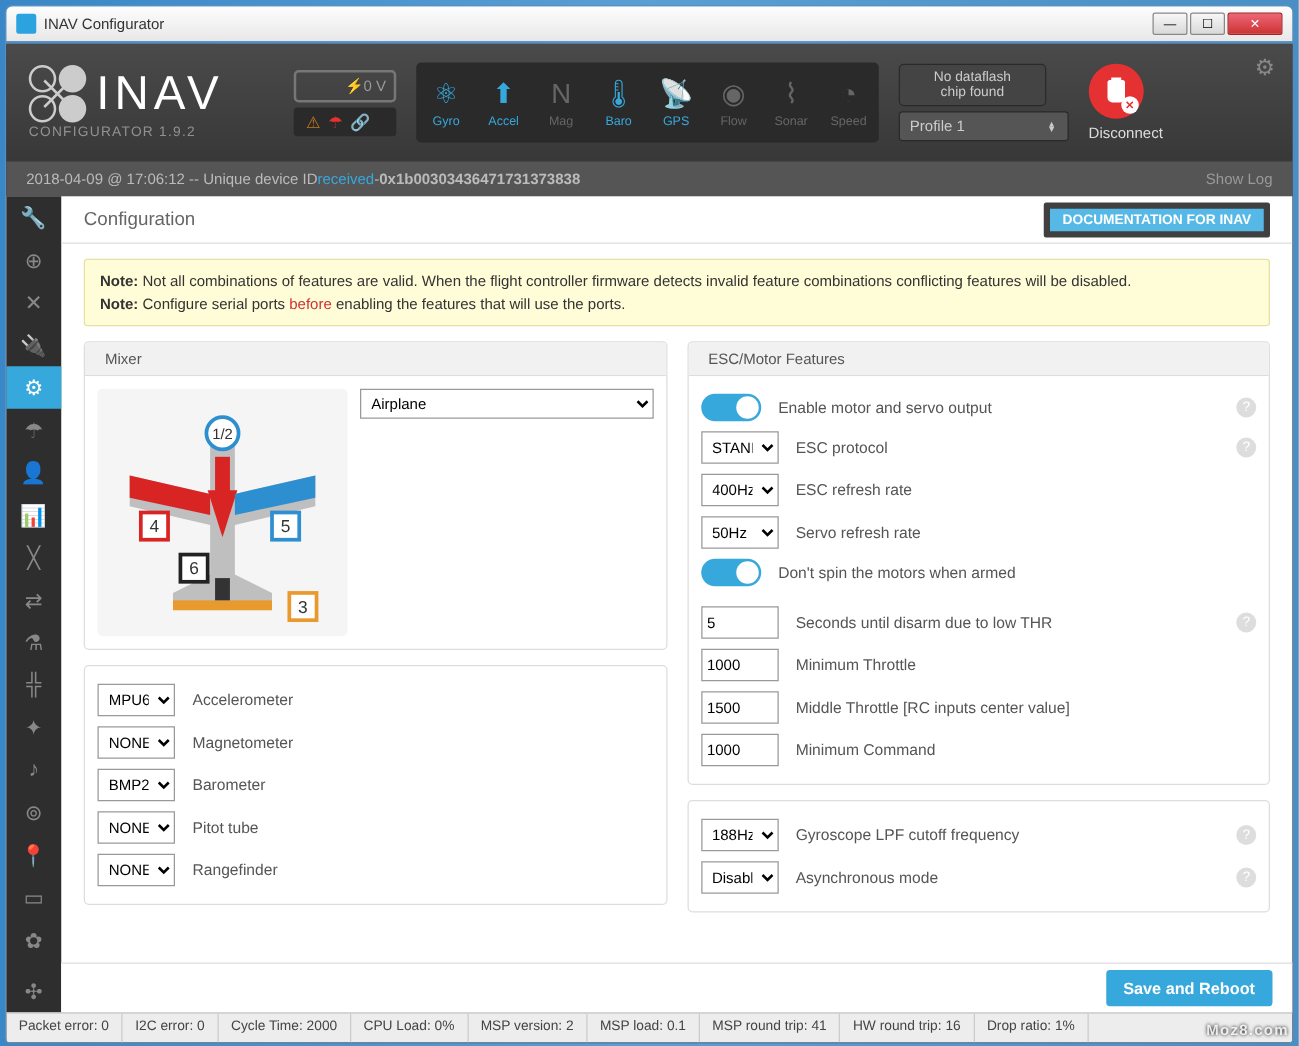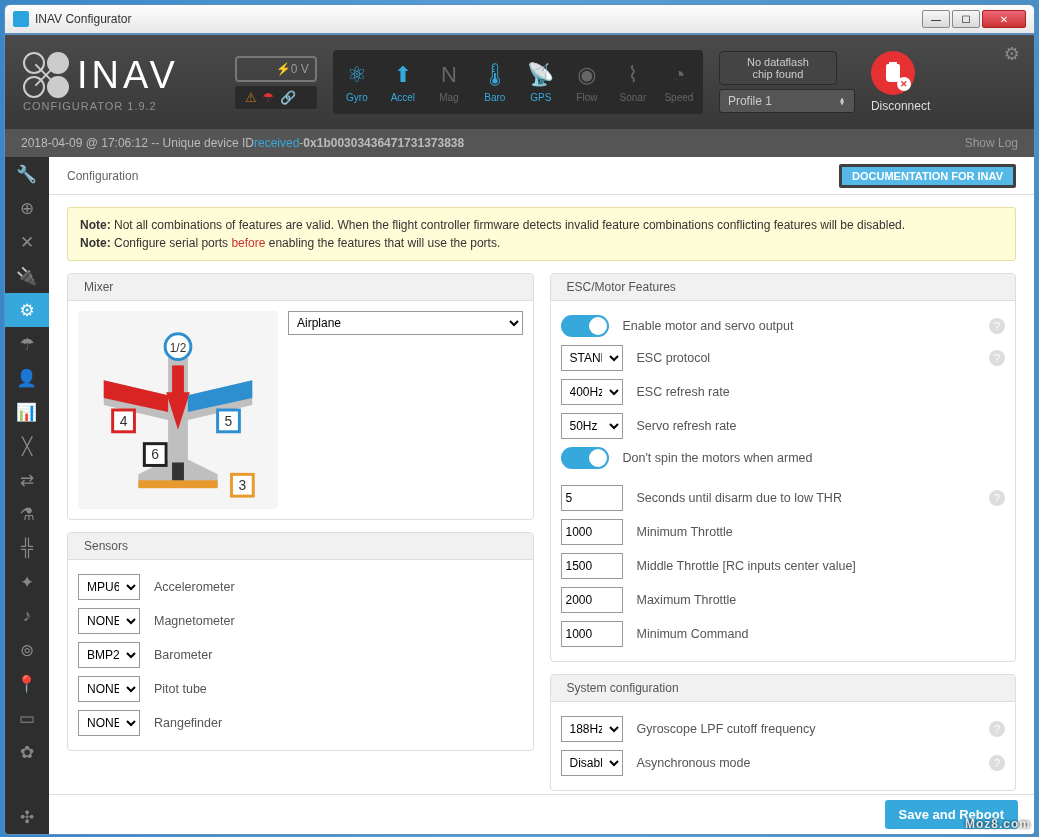--- a/index.html
+++ b/index.html
@@ -63,22 +63,22 @@
 
 
 .sidenav { width:44px; background:#2e2e2e; display:flex; flex-direction:column; }
 .sidenav .nav-item { height:34px; display:flex; align-items:center; justify-content:center; color:#888; font-size:17px; cursor:pointer; }
 .sidenav .nav-item.active { background:#37a8db; color:#fff; }
 .sidenav .nav-item.botspace { margin-top:auto; }
 
 
 .main { flex:1; display:flex; flex-direction:column; min-width:0; }
 .page-head { height:38px; display:flex; align-items:center; padding:0 18px; border-bottom:1px solid #ddd; }
-.page-title { font-size:12px; color:#666; font-weight:400; }
-.doc-btn { margin-left:auto; background:#55b8e6; color:#fff; font-size:11px; font-weight:bold; padding:3px 10px; border:3px solid #404040; border-radius:2px; }
+.page-title { font-size:15px; color:#666; font-weight:400; }
+.doc-btn { margin-left:auto; background:#55b8e6; color:#fff; font-size:11px; font-weight:bold; padding:3px 10px; border:5px solid #404040; border-radius:2px; }
 
 .content { flex:1; overflow:auto; padding:12px 18px 0 18px; }
 .notice { background:#fffcd8; border:1px solid #e8e0a0; border-radius:3px; padding:8px 12px; font-size:12px; color:#333; margin-bottom:12px; line-height:1.5; }
 .notice b { color:#333; }
 .notice .before { color:#c33; }
 
 .cols { display:flex; gap:16px; }
 .col { flex:1; display:flex; flex-direction:column; gap:12px; min-width:0; }
 
 .panel { border:1px solid #ddd; border-radius:4px; }
@@ -253,21 +253,20 @@
                   <rect x="66" y="134" width="22" height="22" fill="#fff" stroke="#222" stroke-width="3"></rect>
                   <text x="77" y="150" font-size="14" text-anchor="middle" fill="#333">6</text>
                   <rect x="154" y="165" width="22" height="22" fill="#fff" stroke="#e89a2f" stroke-width="3"></rect>
                   <text x="165" y="181" font-size="14" text-anchor="middle" fill="#333">3</text>
                 </svg>
                 <select class="mixer-sel"><option>Airplane</option></select>
               </div>
             </div>
 
             <div class="panel">
-              <div class="panel-h">Sensors</div>
               <div class="panel-b" id="sensors-panel-body">
                   <div class="form-row">
                     <select><option>MPU60</option></select>
                     <span>Accelerometer</span>
                   </div>
                   <div class="form-row">
                     <select><option>NONE</option></select>
                     <span>Magnetometer</span>
                   </div>
                   <div class="form-row">
@@ -320,32 +319,27 @@
                   </div>
                 <div class="form-row">
                     <input type="number" value="1000" style="">
                     <span>Minimum Throttle</span>
                   </div>
                 <div class="form-row">
                     <input type="number" value="1500" style="">
                     <span>Middle Throttle [RC inputs center value]</span>
                   </div>
                 <div class="form-row">
-                    <input type="number" value="2000" style="">
-                    <span>Maximum Throttle</span>
-                  </div>
-                <div class="form-row">
                     <input type="number" value="1000" style="">
                     <span>Minimum Command</span>
                   </div>
               </div>
             </div>
 
             <div class="panel">
-              <div class="panel-h">System configuration</div>
               <div class="panel-b">
                 <div class="form-row">
                     <select><option>188Hz</option></select>
                     <span>Gyroscope LPF cutoff frequency</span>
                     <span class="help">?</span>
                   </div>
                 <div class="form-row">
                     <select><option>Disable</option></select>
                     <span>Asynchronous mode</span>
                     <span class="help">?</span>
@@ -355,15 +349,26 @@
           </div>
         </div>
       </div>
 
       <div class="footer-bar">
         <button class="save-btn">Save and Reboot</button>
       </div>
     </div>
   </div>
 
+  <div class="stats-bar" id="stats-bar">
+      <div>Packet error: 0</div>
+      <div>I2C error: 0</div>
+      <div>Cycle Time: 2000</div>
+      <div>CPU Load: 0%</div>
+      <div>MSP version: 2</div>
+      <div>MSP load: 0.1</div>
+      <div>MSP round trip: 41</div>
+      <div>HW round trip: 16</div>
+      <div>Drop ratio: 1%</div>
+    </div>
 </div>
 
 <div class="watermark">Moz8.com</div>
 
 </body></html>

